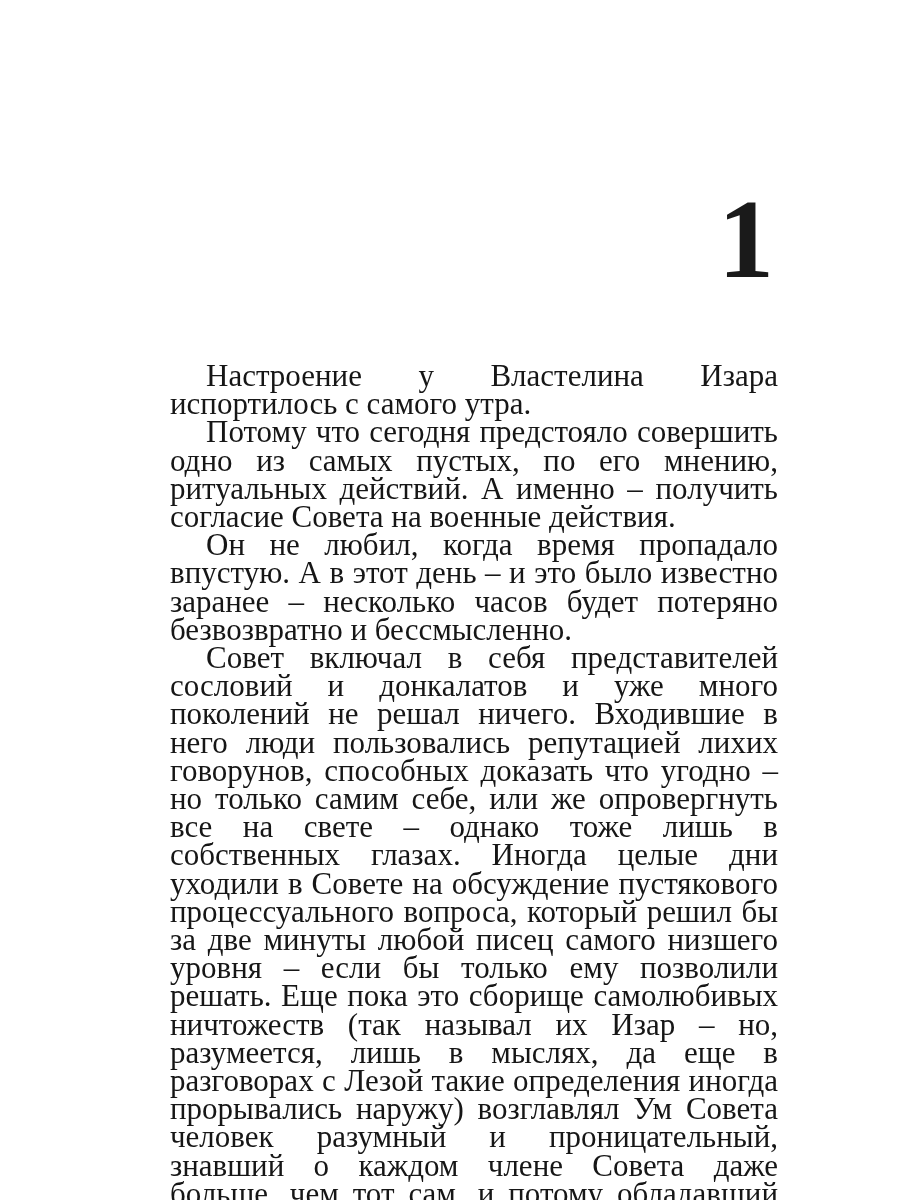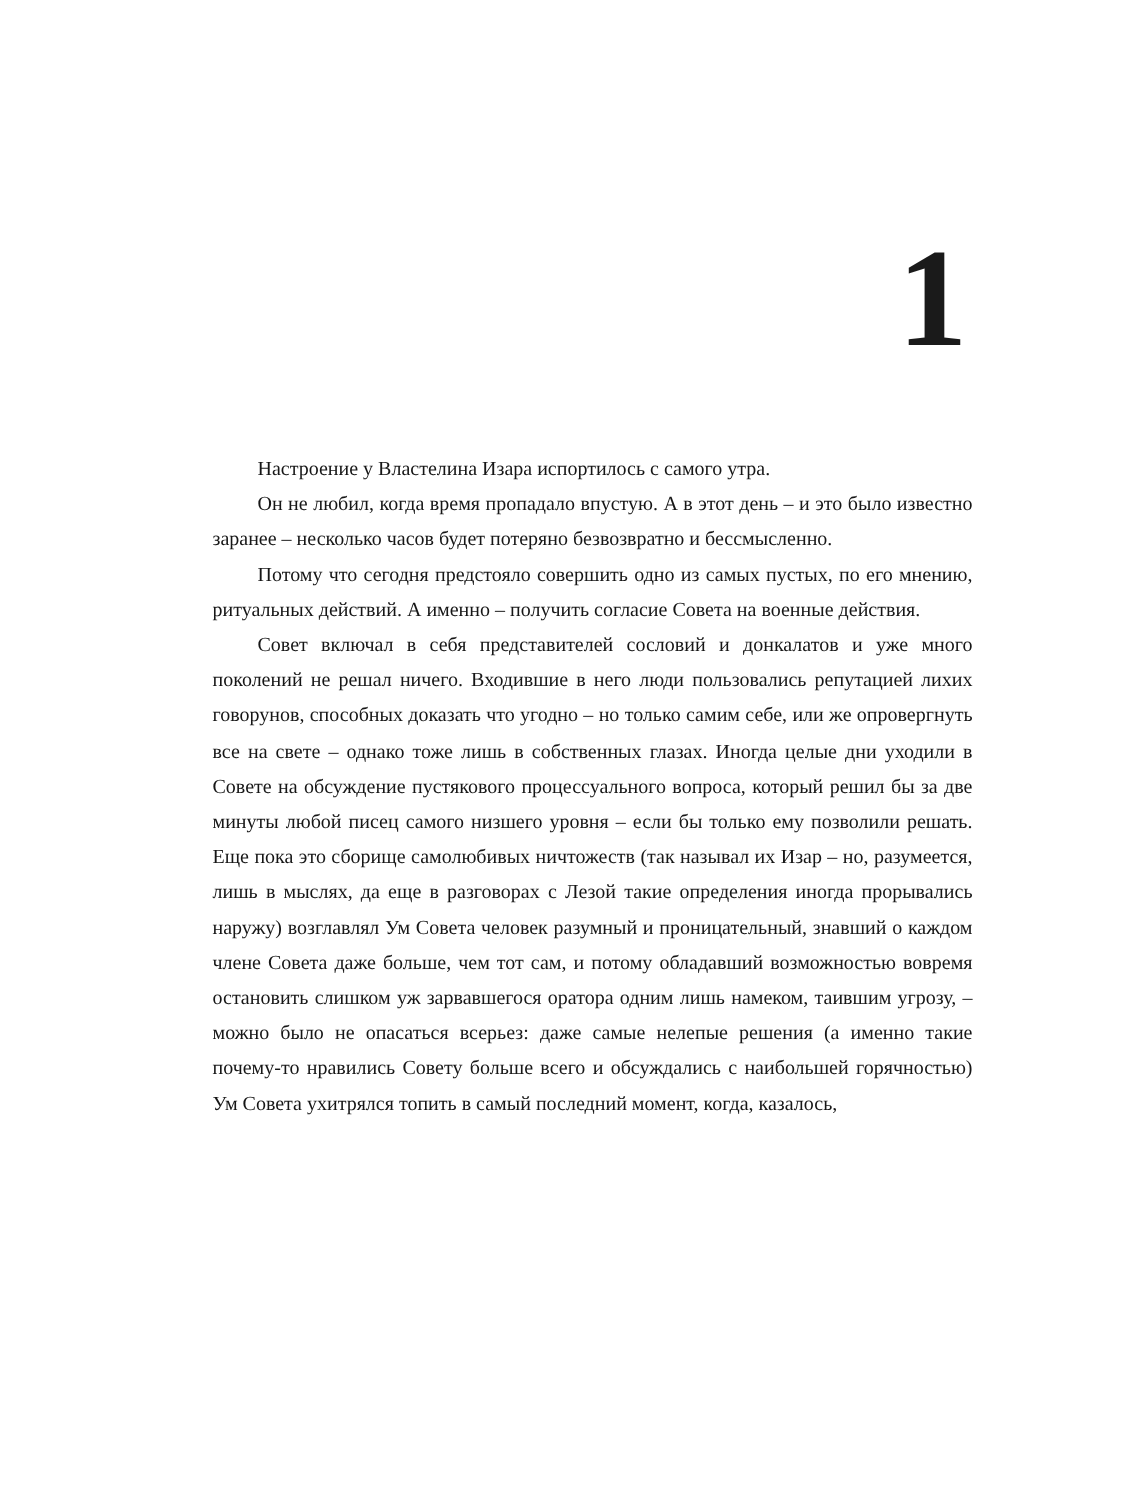--- a/index.html
+++ b/index.html
@@ -44,21 +44,21 @@
   
   .text-column {
     position: absolute;
     left: 170px;
     top: 362px;
     width: 608px;
   }
 
   .body-paragraph {
     margin: 0;
-    font-size: 16px;
+    font-size: 31px;
     line-height: 28.2px;
     text-align: justify;
     text-justify: inter-word;
     text-indent: 36px;
     color: #161616;
     hyphens: manual;
     word-spacing: 0;
   }
 
   .body-paragraph + .body-paragraph {
@@ -69,18 +69,18 @@
 <body>
 
 <div class="page">
 
   <div class="chapter-head">
     <span class="chapter-number">1</span>
   </div>
 
   <div class="text-column">
     <p class="body-paragraph">Настроение у Властелина Изара испортилось с самого утра.</p>
+    <p class="body-paragraph">Потому что сегодня предстояло совершить одно из самых пустых, по его мнению, ритуальных действий. А именно – получить согласие Совета на военные действия.</p>
     <p class="body-paragraph">Он не любил, когда время пропадало впустую. А в этот день – и это было известно заранее – несколько часов будет потеряно безвозвратно и бессмысленно.</p>
-    <p class="body-paragraph">Потому что сегодня предстояло совершить одно из самых пустых, по его мнению, ритуальных действий. А именно – получить согласие Совета на военные действия.</p>
     <p class="body-paragraph">Совет включал в себя представителей сословий и донкалатов и уже много поколений не решал ничего. Входившие в него люди пользовались репутацией лихих говорунов, способных доказать что угодно – но только самим себе, или же опровергнуть все на свете – однако тоже лишь в собственных глазах. Иногда целые дни уходили в Совете на обсуждение пустякового процессуального вопроса, который решил бы за две минуты любой писец самого низшего уровня – если бы только ему позволили решать. Еще пока это сборище самолюбивых ничтожеств (так называл их Изар – но, разумеется, лишь в мыслях, да еще в разговорах с Лезой такие определения иногда прорывались наружу) возглавлял Ум Совета человек разумный и проницательный, знавший о каждом члене Совета даже больше, чем тот сам, и потому обладавший возможностью вовремя остановить слишком уж зарвавшегося оратора одним лишь намеком, таившим угрозу, – можно было не опасаться всерьез: даже самые нелепые решения (а именно такие почему-то нравились Совету больше всего и обсуждались с наибольшей горячностью) Ум Совета ухитрялся топить в самый последний момент, когда, казалось,</p>
   </div>
 
 </div>
 
 </body></html>

